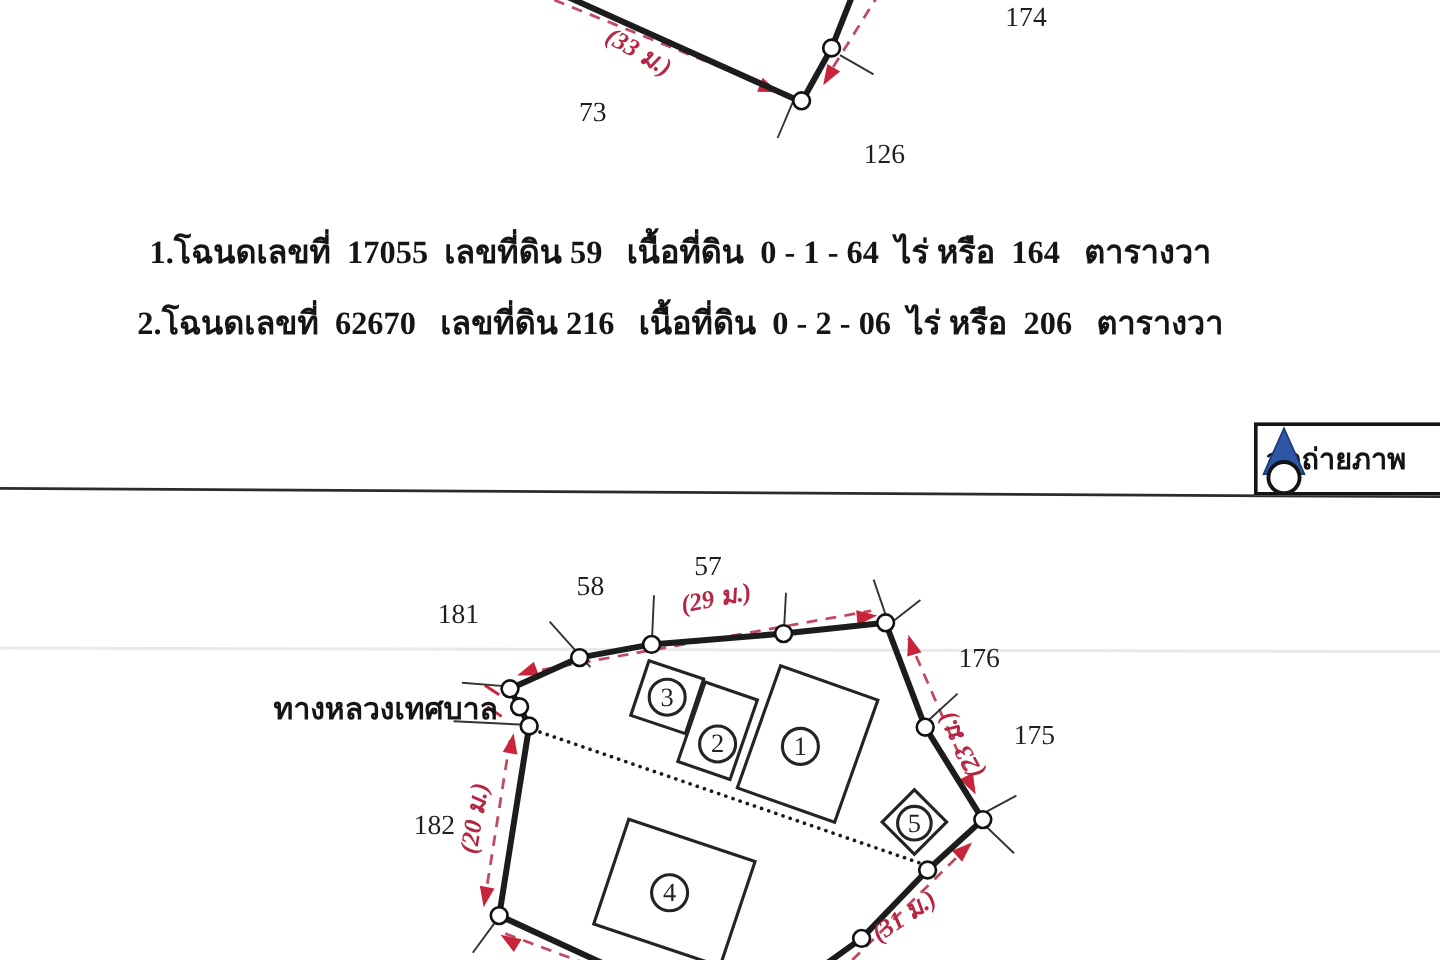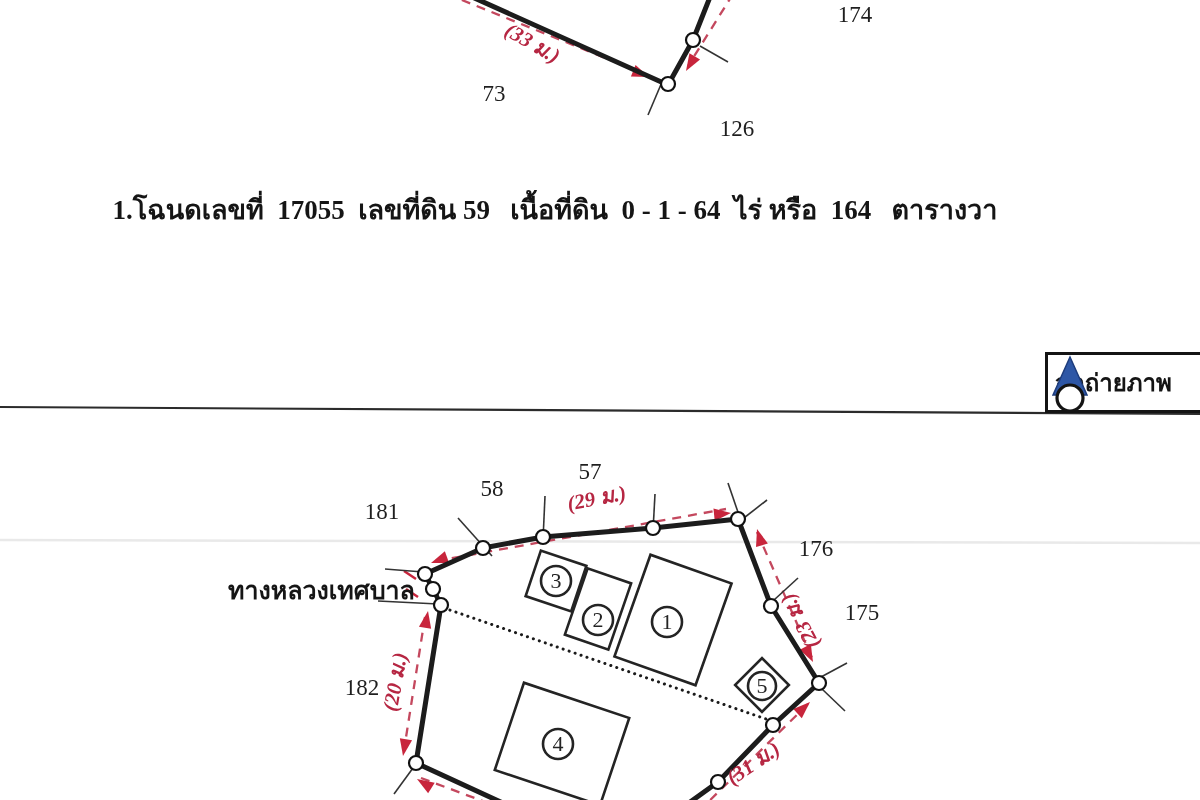--- a/index.html
+++ b/index.html
@@ -6,21 +6,21 @@
   .page{position:relative;width:1200px;height:800px;overflow:hidden;background:#ffffff;
         font-family:"Liberation Serif",serif;}
   svg{position:absolute;left:0;top:0;}
   
   text.pt{font-family:"Liberation Serif",serif;font-size:23px;fill:#1f1f1f;text-anchor:middle;}
   text.ml{font-family:"Liberation Serif",serif;font-size:21px;font-weight:bold;font-style:italic;
           fill:#b62642;text-anchor:middle;}
   text.bn{font-family:"Liberation Serif",serif;font-size:22px;fill:#242424;text-anchor:middle;}
   text.road{font-family:"Liberation Serif","DejaVu Sans",serif;font-size:25px;font-weight:bold;fill:#151515;}
   
-  .summary{position:absolute;left:0;top:0;width:1110px;height:360px;}
+  .summary{position:absolute;left:12px;top:0;width:1110px;height:360px;}
   .summary .line{position:absolute;width:100%;text-align:center;white-space:pre;
                  font-weight:bold;font-size:27px;color:#151515;
                  font-family:"Liberation Serif","DejaVu Sans",serif;}
   .l1{top:188px;} .l2{top:247px;} .l3{top:300px;}
   
   .legend{position:absolute;left:1045px;top:352px;width:200px;height:61px;box-sizing:border-box;
           border:3px solid #141414;background:#fff;display:flex;align-items:center;
           padding-left:7px;gap:9px;}
   .legend-label{font-weight:bold;font-size:24px;color:#141414;white-space:nowrap;
                 font-family:"Liberation Serif","DejaVu Sans",serif;}
@@ -157,20 +157,21 @@
       <text class="ml" transform="translate(806,618) rotate(-118)">(23 ม.)</text>
       <text class="ml" transform="translate(757,769) rotate(-34)">(31 ม.)</text>
       <text class="ml" transform="translate(402,683) rotate(-80)">(20 ม.)</text>
 
       <text class="road" x="228" y="599">ทางหลวงเทศบาล</text>
     </g>
   </svg>
 
   <div class="summary">
     <div class="line l1">1.โฉนดเลขที่  17055  เลขที่ดิน 59   เนื้อที่ดิน  0 - 1 - 64  ไร่ หรือ  164   ตารางวา</div>
+    <div class="line l2">2.โฉนดเลขที่  62670   เลขที่ดิน 216   เนื้อที่ดิน  0 - 2 - 06  ไร่ หรือ  206   ตารางวา</div>
   </div>
 
   <div class="legend">
     <svg width="44" height="58" viewBox="0 0 44 58">
       <polygon points="22,2 5,40 39,40" fill="#2e57a6" stroke="#1d3c7c" stroke-width="1.5"></polygon>
       <circle cx="22" cy="43" r="13" fill="#ffffff" stroke="#141414" stroke-width="3.2"></circle>
     </svg>
     <span class="legend-label">จุดถ่ายภาพ</span>
   </div>
 

